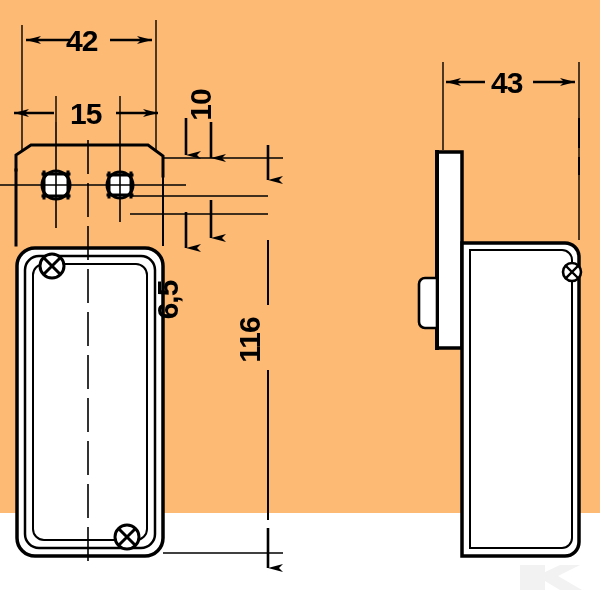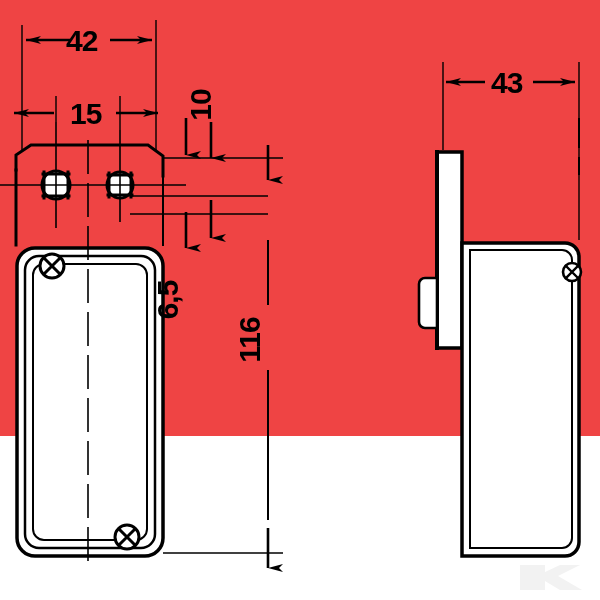--- a/index.html
+++ b/index.html
@@ -1,18 +1,18 @@
 <!DOCTYPE html>
 <html><head>
 <meta charset="utf-8">
 <style>
   html,body{margin:0;padding:0;background:#ffffff;}
   body{width:600px;height:600px;overflow:hidden;
        font-family:"Liberation Sans",sans-serif;}
-  #stage{position:relative;width:600px;height:436px;background:#ef4444;}
+  #stage{position:relative;width:600px;height:513px;background:#fdba74;}
   svg{display:block;}
   .dimtext{font-family:"Liberation Sans",sans-serif;font-weight:700;
            fill:#000;font-size:30px;letter-spacing:-1px;}
 </style>
 </head>
 <body>
 
 <div id="stage">
 <svg width="600" height="600" viewBox="0 0 600 600">
 

